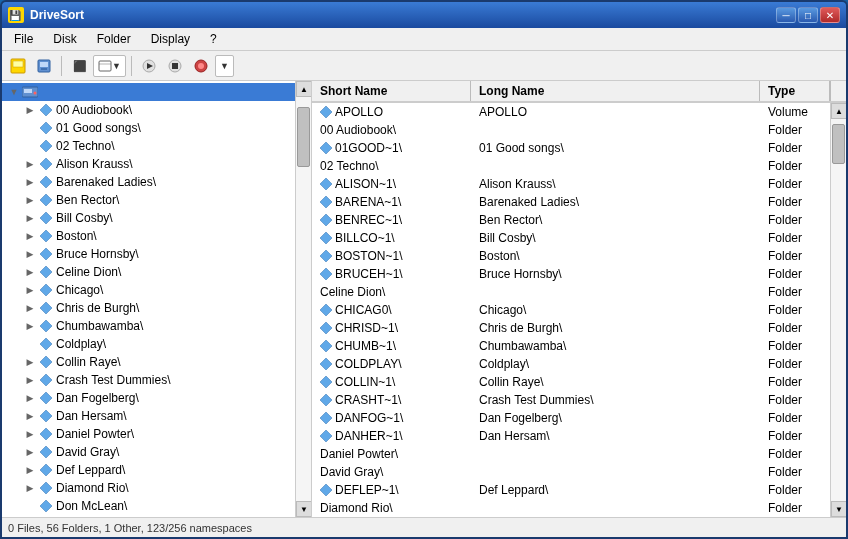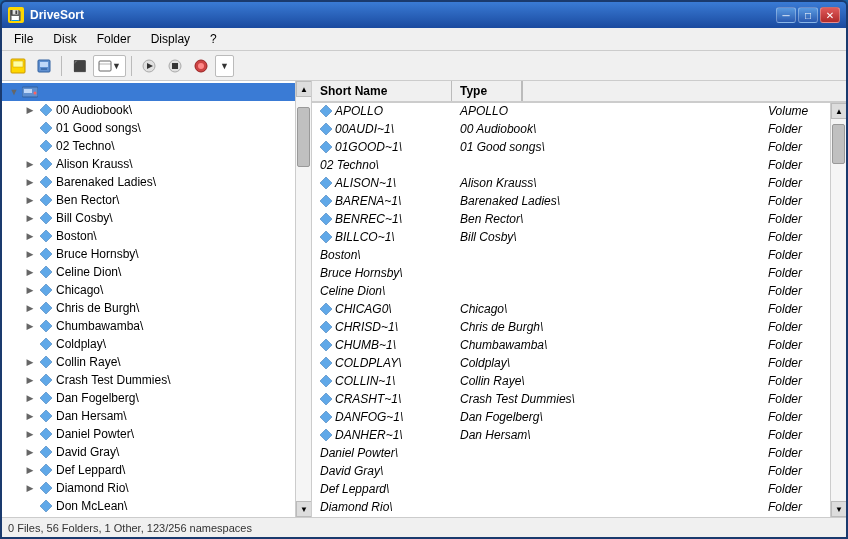--- a/index.html
+++ b/index.html
@@ -190,34 +190,33 @@
     .list-header-cell {
       padding: 3px 8px;
       font-size: 12px;
       font-weight: bold;
       border-right: 1px solid #bbb;
       cursor: pointer;
       user-select: none;
       display: flex;
       align-items: center;
     }
-    .col-shortname { width: 140px; }
+    .col-shortname { width: 159px; }
     .col-longname { flex: 1; }
     .col-type { width: 70px; }
     .list-body {
       flex: 1;
       overflow-y: auto;
       overflow-x: hidden;
     }
     .list-row {
       display: flex;
       height: 18px;
-      align-items: flex-start;
+      align-items: center;
       cursor: pointer;
-      font-style: italic;
     }
     .list-cell {
       padding: 1px 8px;
       font-size: 12px;
       overflow: hidden;
       text-overflow: ellipsis;
       white-space: nowrap;
     }
     .list-cell-icon {
       display: flex;
@@ -576,42 +575,37 @@
         <div style="flex:1;background:#f5f5f5;position:relative;">
           <div style="position:absolute;top:10px;left:1px;right:1px;height:60px;background:#c0c0c0;border:1px solid #999;border-radius:2px;"></div>
         </div>
         <div style="width:16px;height:16px;background:#ddd;border:1px solid #bbb;display:flex;align-items:center;justify-content:center;font-size:8px;cursor:pointer;">▼</div>
       </div>
     </div>
 
     <div class="list-pane">
       <div class="list-header">
         <div class="list-header-cell col-shortname">Short Name</div>
+        <div class="list-header-cell col-longname">Long Name</div>
         <div class="list-header-cell col-type">Type</div>
         <div style="width:16px;background:#f0f0f0;border-left:1px solid #bbb;"></div>
       </div>
       <div style="display:flex;flex:1;overflow:hidden;">
         <div class="list-body" id="list-body">
             <div class="list-row">
     <div class="list-cell col-shortname list-cell-icon">
       <svg width="12" height="12" viewBox="0 0 12 12">
         <polygon points="6,0 12,6 6,12 0,6" fill="#60a8e8" stroke="#3070b0" stroke-width="0.5"></polygon>
       </svg>
       <span>APOLLO</span>
     </div>
     <div class="list-cell col-longname">APOLLO</div>
     <div class="list-cell col-type">Volume</div>
   </div>
             <div class="list-row">
-    <div class="list-cell col-shortname list-cell-icon">
-      <svg width="12" height="12" viewBox="0 0 12 12">
-        <polygon points="6,0 12,6 6,12 0,6" fill="#60a8e8" stroke="#3070b0" stroke-width="0.5"></polygon>
-      </svg>
-      <span>00AUDI~1\</span>
-    </div>
     <div class="list-cell col-longname">00 Audiobook\</div>
     <div class="list-cell col-type">Folder</div>
   </div>
             <div class="list-row">
     <div class="list-cell col-shortname list-cell-icon">
       <svg width="12" height="12" viewBox="0 0 12 12">
         <polygon points="6,0 12,6 6,12 0,6" fill="#60a8e8" stroke="#3070b0" stroke-width="0.5"></polygon>
       </svg>
       <span>01GOOD~1\</span>
     </div>
@@ -656,24 +650,36 @@
     <div class="list-cell col-shortname list-cell-icon">
       <svg width="12" height="12" viewBox="0 0 12 12">
         <polygon points="6,0 12,6 6,12 0,6" fill="#60a8e8" stroke="#3070b0" stroke-width="0.5"></polygon>
       </svg>
       <span>BILLCO~1\</span>
     </div>
     <div class="list-cell col-longname">Bill Cosby\</div>
     <div class="list-cell col-type">Folder</div>
   </div>
             <div class="list-row">
+    <div class="list-cell col-shortname list-cell-icon">
+      <svg width="12" height="12" viewBox="0 0 12 12">
+        <polygon points="6,0 12,6 6,12 0,6" fill="#60a8e8" stroke="#3070b0" stroke-width="0.5"></polygon>
+      </svg>
+      <span>BOSTON~1\</span>
+    </div>
     <div class="list-cell col-longname">Boston\</div>
     <div class="list-cell col-type">Folder</div>
   </div>
             <div class="list-row">
+    <div class="list-cell col-shortname list-cell-icon">
+      <svg width="12" height="12" viewBox="0 0 12 12">
+        <polygon points="6,0 12,6 6,12 0,6" fill="#60a8e8" stroke="#3070b0" stroke-width="0.5"></polygon>
+      </svg>
+      <span>BRUCEH~1\</span>
+    </div>
     <div class="list-cell col-longname">Bruce Hornsby\</div>
     <div class="list-cell col-type">Folder</div>
   </div>
             <div class="list-row">
     <div class="list-cell col-longname">Celine Dion\</div>
     <div class="list-cell col-type">Folder</div>
   </div>
             <div class="list-row">
     <div class="list-cell col-shortname list-cell-icon">
       <svg width="12" height="12" viewBox="0 0 12 12">
@@ -756,20 +762,26 @@
   </div>
             <div class="list-row">
     <div class="list-cell col-longname">Daniel Powter\</div>
     <div class="list-cell col-type">Folder</div>
   </div>
             <div class="list-row">
     <div class="list-cell col-longname">David Gray\</div>
     <div class="list-cell col-type">Folder</div>
   </div>
             <div class="list-row">
+    <div class="list-cell col-shortname list-cell-icon">
+      <svg width="12" height="12" viewBox="0 0 12 12">
+        <polygon points="6,0 12,6 6,12 0,6" fill="#60a8e8" stroke="#3070b0" stroke-width="0.5"></polygon>
+      </svg>
+      <span>DEFLEP~1\</span>
+    </div>
     <div class="list-cell col-longname">Def Leppard\</div>
     <div class="list-cell col-type">Folder</div>
   </div>
             <div class="list-row">
     <div class="list-cell col-longname">Diamond Rio\</div>
     <div class="list-cell col-type">Folder</div>
   </div>
           </div>
 
         <div style="width:16px;background:#f0f0f0;border-left:1px solid #ccc;display:flex;flex-direction:column;flex-shrink:0;">

